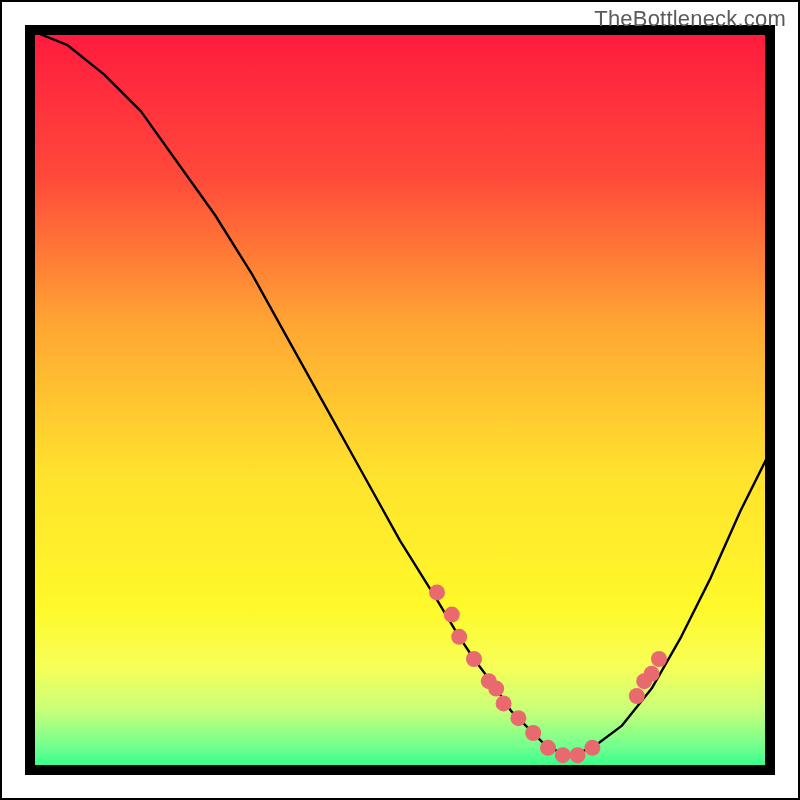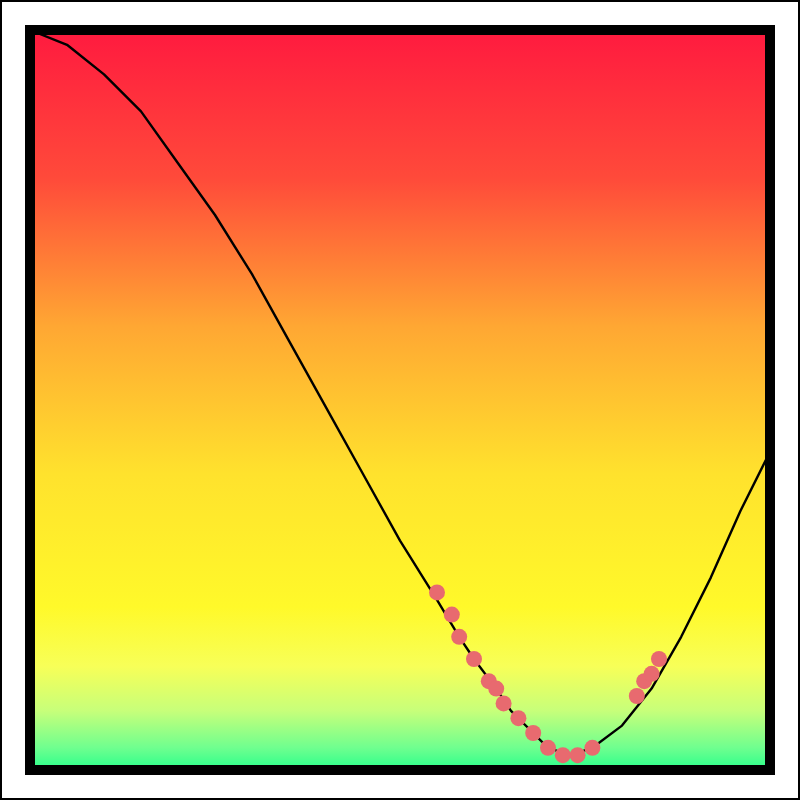--- a/index.html
+++ b/index.html
@@ -27,20 +27,21 @@
     font-weight: 500;
     letter-spacing: 0.2px;
     z-index: 10;
   }
   svg { display: block; }
 </style>
 </head>
 <body>
 
 <div class="frame">
+  <div class="watermark">TheBottleneck.com</div>
   <svg id="plot" width="800" height="800" viewBox="0 0 800 800">
       <defs>
         <linearGradient id="bg" x1="0" y1="0" x2="0" y2="1">
           <stop offset="0%" stop-color="#ff1a3f"></stop>
           <stop offset="20%" stop-color="#ff4a3a"></stop>
           <stop offset="40%" stop-color="#ffa733"></stop>
           <stop offset="60%" stop-color="#ffe22d"></stop>
           <stop offset="78%" stop-color="#fff92a"></stop>
           <stop offset="86%" stop-color="#f7ff58"></stop>
           <stop offset="92%" stop-color="#c7ff7a"></stop>

